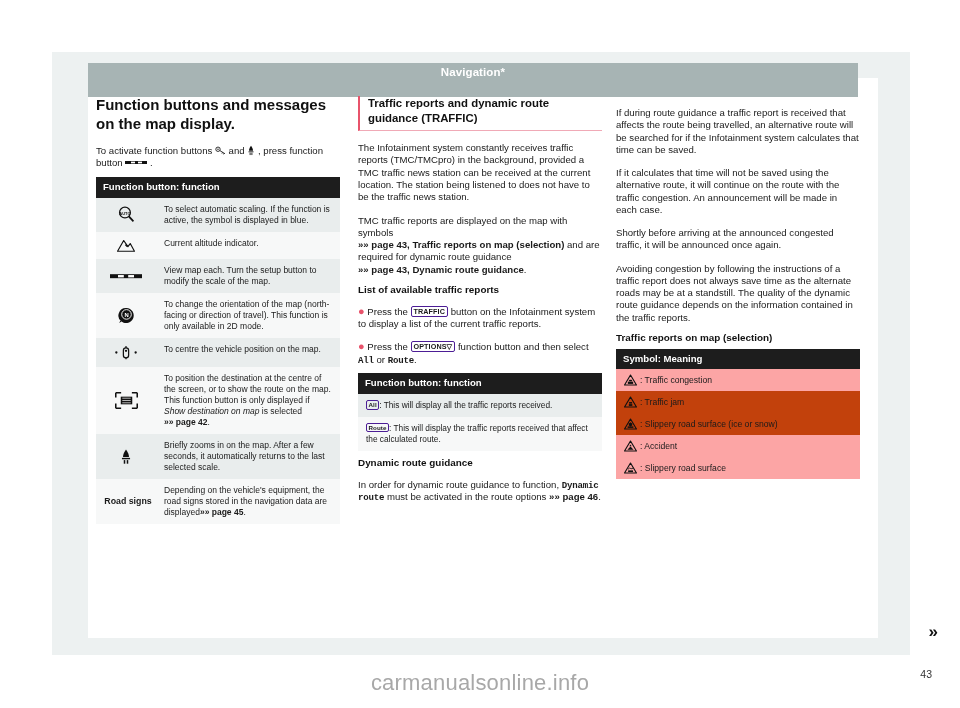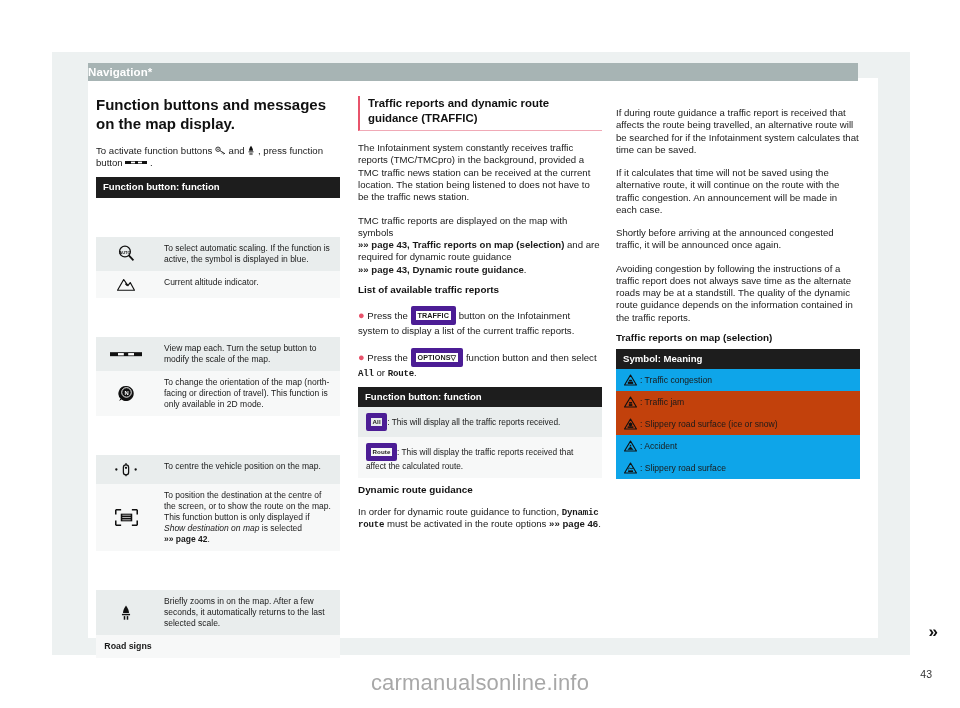--- a/index.html
+++ b/index.html
@@ -24,25 +24,26 @@
     position: absolute;
     left: 88px; top: 78px;
     width: 790px; height: 560px;
     background: #ffffff;
   }
 
   
   .runhead {
     position: absolute;
     left: 88px; top: 63px;
-    width: 770px; height: 18px;
+    width: 770px; height: 34px;
     background: #a7b4b4;
     color: #ffffff;
     font-size: 11.5px;
     font-weight: bold;
+    text-align: center;
     line-height: 18px;
     letter-spacing: .1px;
   }
 
   
   .col { position: absolute; top: 96px; width: 244px; }
   .col-1 { left: 96px; }
   .col-2 { left: 358px; }
   .col-3 { left: 616px; }
 
@@ -87,21 +88,21 @@
   .tbl { width: 100%; margin: 3px 0 6px 0; }
   .tbl-head {
     background: #1d1d1d;
     color: #ffffff;
     font-size: 9.6px;
     font-weight: bold;
     padding: 4px 21px 5px 7px;
     line-height: 1.2;
   }
   .trow { display: flex; align-items: stretch; }
-  .trow.alt { background: #e9eded; margin-top: 39px; }
+  .trow.alt { background: #e9eded; }
   .trow.plain { background: #f7f8f8; }
   .tcell-ico {
     width: 60px;
     flex: 0 0 60px;
     display: flex;
     align-items: center;
     justify-content: center;
     padding: 6px 4px;
   }
   .tcell-txt {
@@ -131,28 +132,28 @@
 
   
   .srow {
     display: flex;
     align-items: center;
     font-size: 8.6px;
     padding: 5px 8px;
     color:#1a1a1a;
     min-height: 22px;
   }
-  .srow.alt { background:#0ea5e9; }
+  .srow.alt { background:#fca5a5; }
   .srow.plain { background:#c2410c; }
   .srow .sym { margin-right: 3px; display:inline-flex; }
 
   
   .keycap {
     display: inline-block;
-    border: 5px solid #4c1d95;
+    border: 1px solid #4c1d95;
     border-radius: 2px;
     padding: 0 2px;
     font-size: 7.2px;
     font-weight: bold;
     line-height: 1.25;
     vertical-align: 1px;
     white-space: nowrap;
     letter-spacing: .1px;
   }
   .keycap.sm { font-size: 6.2px; padding: 0 1.5px; }
@@ -320,20 +321,23 @@
             <rect x="9" y="15.8" width="2" height="4.8" fill="#111"></rect>
           </svg>
         </div>
         <div class="tcell-txt">Briefly zooms in on the map. After a few seconds, it automatically returns to the last selected scale.</div>
       </div>
 
       <div class="trow plain">
         <div class="tcell-ico">
           <span class="tcell-label">Road signs</span>
         </div>
+        <div class="tcell-txt">
+          <span>Depending on the vehicle's equipment, the road signs stored in the navigation data are displayed</span><span class="ref">»» page 45</span><span>.</span>
+        </div>
       </div>
     </div>
   </div>
 
   <div class="col col-2">
 
     <div class="titlebox">
       <h1>Traffic reports and dynamic route guidance (TRAFFIC)</h1>
     </div>
 

